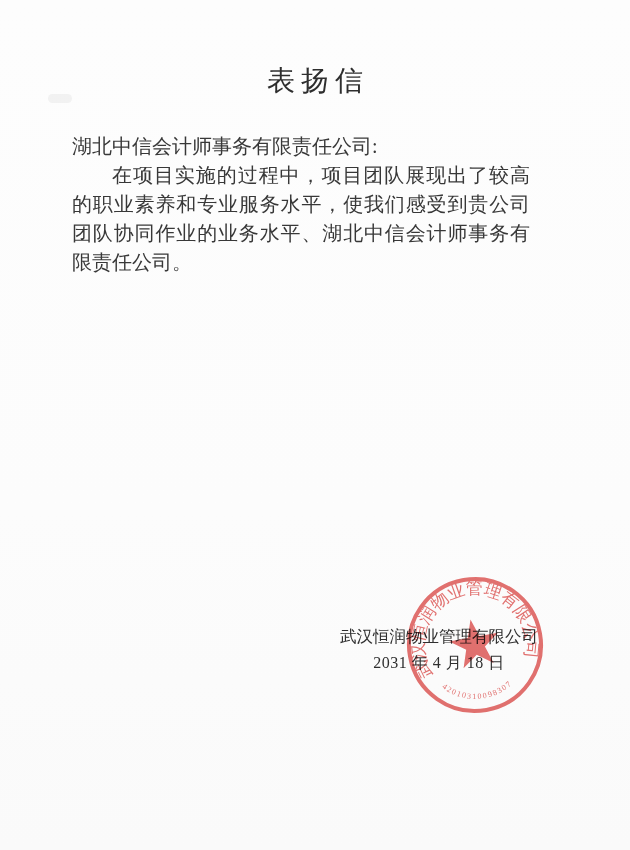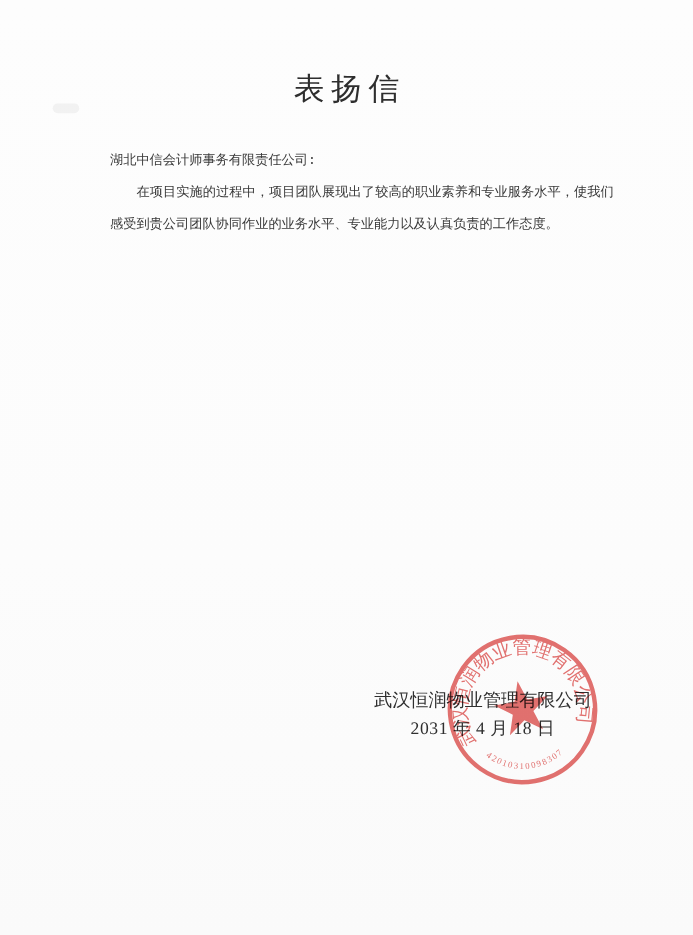--- a/index.html
+++ b/index.html
@@ -26,27 +26,26 @@
     text-align: center;
     font-size: 28px;
     font-weight: normal;
     letter-spacing: 6px;
     text-indent: 6px;
     color: #2e2e2e;
   }
   .letter-body {
     position: absolute;
     top: 132px;
-    left: 100px;
+    left: 72px;
     width: 458px;
-    font-size: 12px;
+    font-size: 20px;
     line-height: 29.1px;
     text-align: justify;
     color: #383838;
-    font-family: Liberation Mono, monospace;
   }
   .letter-body p {
     margin: 0;
     padding: 0;
   }
   .letter-body p.para {
     text-indent: 2em;
   }
   .signature-block {
     position: absolute;
@@ -93,21 +92,21 @@
 <body>
 
 <div class="page">
 
   <h1 class="title">表扬信</h1>
 
   <div class="scan-smudge"></div>
 
   <div class="letter-body">
     <p class="salutation">湖北中信会计师事务有限责任公司:</p>
-    <p class="para">在项目实施的过程中，项目团队展现出了较高的职业素养和专业服务水平，使我们感受到贵公司团队协同作业的业务水平、专业能力以及认真负责的工作态度。</p>
+    <p class="para">在项目实施的过程中，项目团队展现出了较高的职业素养和专业服务水平，使我们感受到贵公司团队协同作业的业务水平、湖北中信会计师事务有限责任公司。</p>
   </div>
 
   <div class="signature-block">
     <div class="sig-company">武汉恒润物业管理有限公司</div>
     <div class="sig-date">2031 年 4 月 18 日</div>
   </div>
 
   <svg class="seal" viewBox="0 0 140 140" xmlns="http://www.w3.org/2000/svg">
     <defs>
       <path id="sealArcTop" d="M 23.8,91.6 A 51,51 0 1 1 116.2,91.6" fill="none"></path>

